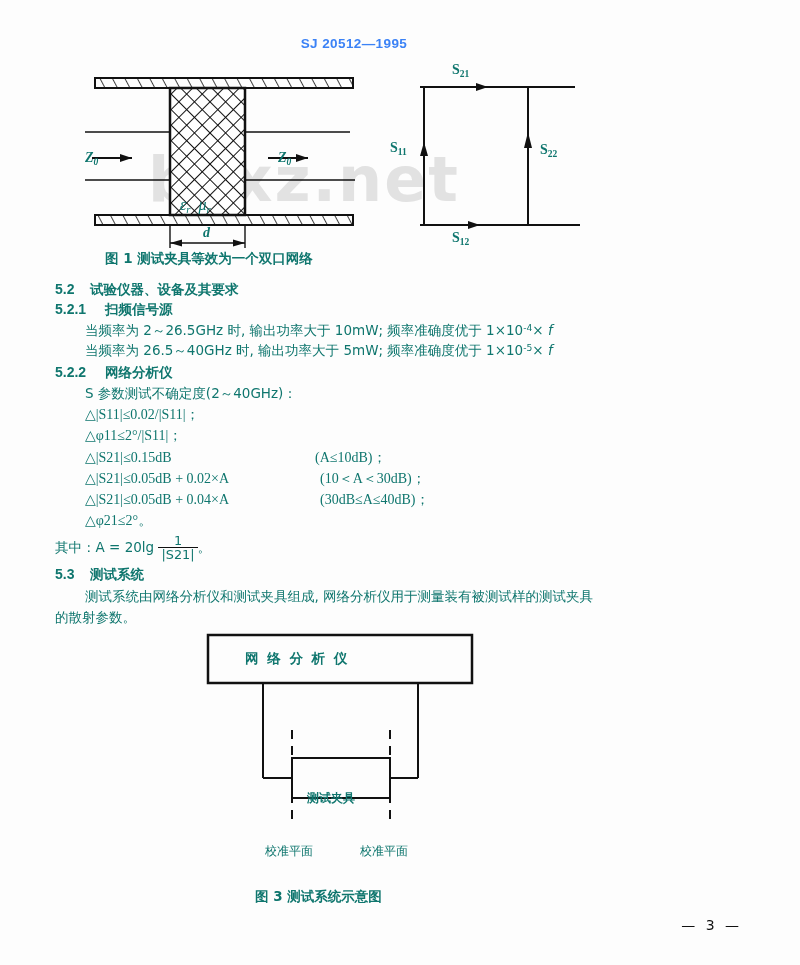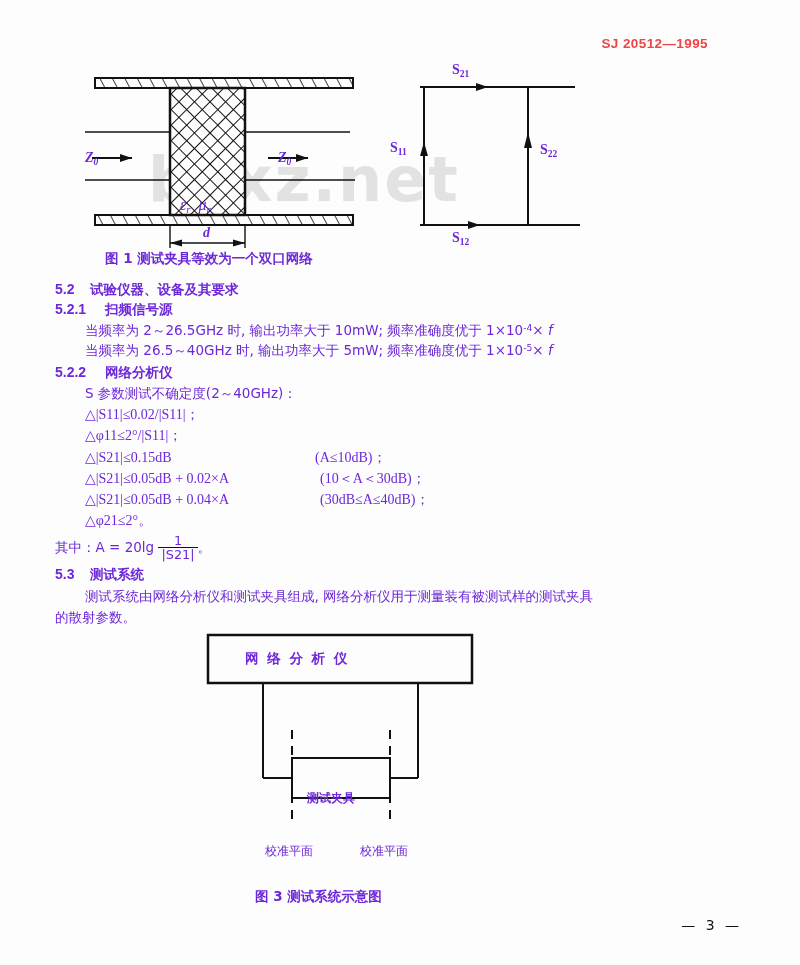--- a/index.html
+++ b/index.html
@@ -36,36 +36,36 @@
     line-height: 84px;
     user-select: none;
     z-index: 0;
   }
 
   
   .doc-header {
     position: absolute;
     left: 0; top: 36px;
     width: 708px;
-    text-align: right;
+    text-align: center;
     font-family: "Liberation Sans", sans-serif;
     font-size: 13.5px;
     font-weight: bold;
     letter-spacing: 0.4px;
-    color: #ef4444;
+    color: #3b82f6;
     z-index: 3;
   }
 
   
   .txt {
     position: absolute;
     font-size: 14px;
     white-space: nowrap;
     z-index: 4;
-    color: #6d28d9;
+    color: #0f766e;
   }
   .cn { font-family: "DejaVu Sans", "Liberation Sans", sans-serif; font-size: 13.5px; }
   .bold { font-weight: bold; }
   .sec-no {
     font-family: "Liberation Sans", sans-serif;
     font-weight: bold;
     font-size: 14px;
   }
   .fig-cap {
     font-family: "DejaVu Sans", sans-serif;

